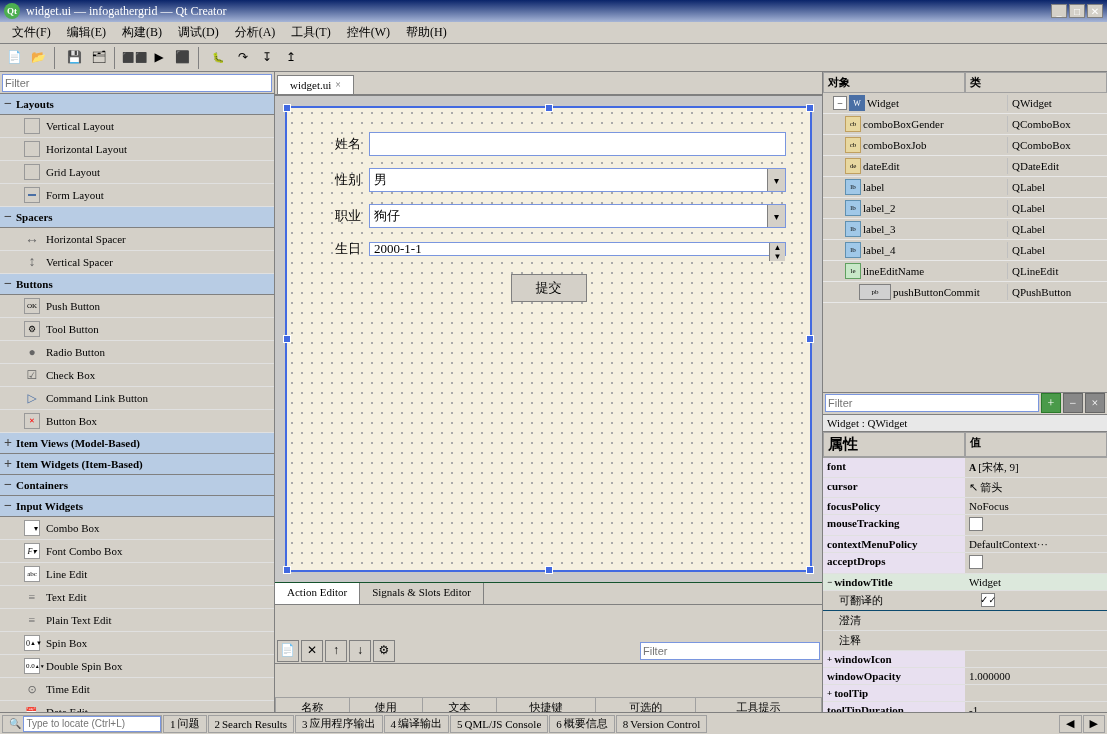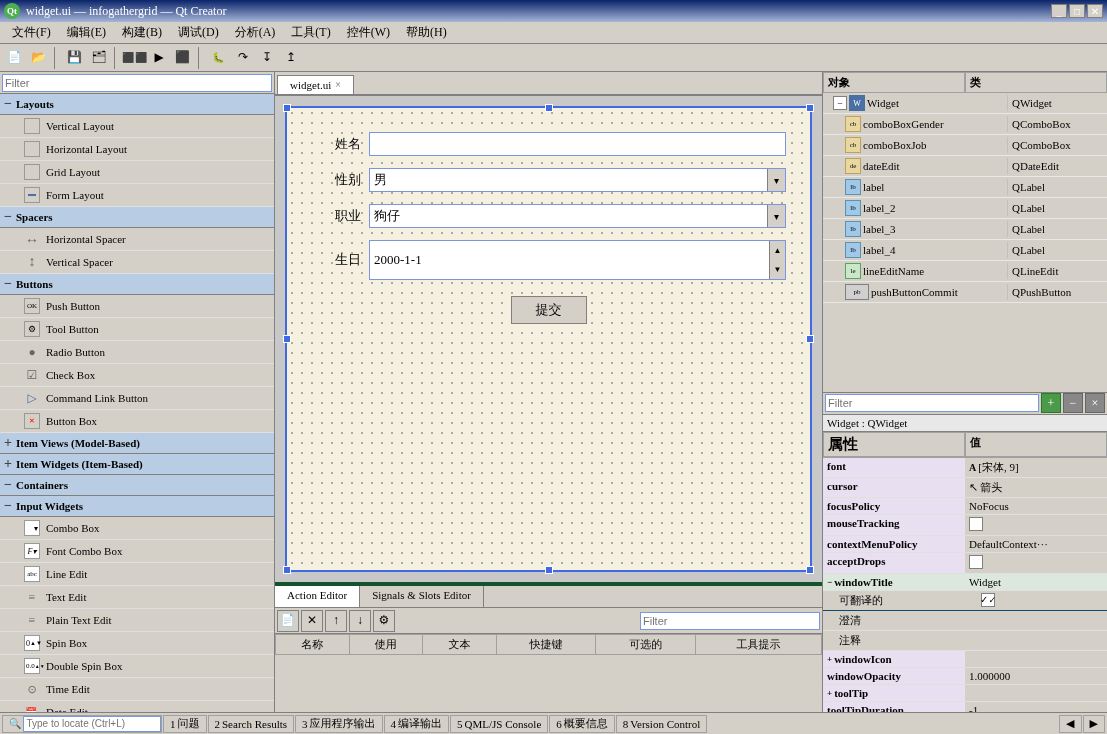--- a/index.html
+++ b/index.html
@@ -48,21 +48,21 @@
     .form-combo { flex: 1; height: 24px; border: 1px solid #7a96df; background: white; padding: 0 4px; font-size: 13px; display: flex; align-items: center; justify-content: space-between; }
     .form-combo-arrow { width: 18px; background: #d4d0c8; border-left: 1px solid #808080; height: 100%; display: flex; align-items: center; justify-content: center; font-size: 10px; }
     .form-spin { flex: 1; height: 24px; border: 1px solid #7a96df; background: white; padding: 0 4px; font-size: 13px; display: flex; align-items: center; justify-content: space-between; }
     .form-spin-btns { display: flex; flex-direction: column; height: 100%; }
     .form-spin-btn { flex: 1; width: 16px; background: #d4d0c8; border-left: 1px solid #808080; display: flex; align-items: center; justify-content: center; font-size: 8px; }
     .form-submit { display: flex; justify-content: center; margin-top: 16px; }
     .submit-btn { padding: 4px 24px; background: #d4d0c8; border: 1px solid #808080; font-size: 13px; cursor: pointer; }
     .resize-handle { position: absolute; width: 8px; height: 8px; background: #4169E1; border: 1px solid white; }
 
     
-    #action-editor-area { height: 130px; background: #d4d0c8; border-top: 4px solid #14532d; display: flex; flex-direction: column; }
+    #action-editor-area { height: 130px; background: #d4d0c8; border-top: 1px solid #14532d; display: flex; flex-direction: column; gap: 33px; }
     #action-tabs { display: flex; height: 22px; background: #d4d0c8; border-bottom: 1px solid #808080; }
     .action-tab { padding: 3px 12px; font-size: 11px; cursor: pointer; border-right: 1px solid #808080; }
     .action-tab.active { background: white; }
     #action-toolbar { height: 26px; background: #d4d0c8; display: flex; align-items: center; gap: 2px; padding: 2px; border-bottom: 1px solid #808080; }
     #action-table { flex: 1; overflow: auto; }
     .action-table { width: 100%; border-collapse: collapse; font-size: 11px; }
     .action-table th { background: #d4d0c8; border: 1px solid #a0a0a0; padding: 2px 4px; font-weight: normal; }
 
     
     #right-panel { width: 285px; background: #d4d0c8; border-left: 1px solid #808080; display: flex; flex-direction: column; }
@@ -327,21 +327,21 @@
           <div class="form-field-row">
             <div class="form-label">职业</div>
             <div class="form-combo" style="flex:1;height:24px;border:1px solid #7a96df;background:white;padding:0 0 0 4px;font-size:13px;display:flex;align-items:center;justify-content:space-between;">
               <span>狗仔</span>
               <div class="form-combo-arrow">▾</div>
             </div>
           </div>
 
           <div class="form-field-row">
             <div class="form-label">生日</div>
-            <div class="form-spin" style="flex:1;height:40px;border:1px solid #7a96df;background:white;padding:0 0 0 4px;font-size:13px;display:flex;align-items:center;justify-content:space-between;">
+            <div class="form-spin" style="flex:1;height:14px;border:1px solid #7a96df;background:white;padding:0 0 0 4px;font-size:13px;display:flex;align-items:center;justify-content:space-between;">
               <span>2000-1-1</span>
               <div class="form-spin-btns">
                 <div class="form-spin-btn">▲</div>
                 <div class="form-spin-btn">▼</div>
               </div>
             </div>
           </div>
 
           <div class="form-submit">
             <button class="submit-btn">提交</button>
@@ -470,21 +470,21 @@
             <div style="width:16px;"></div>
             <div style="width:16px;height:16px;background:#c8e8c8;border:1px solid #60a060;display:flex;align-items:center;justify-content:center;font-size:7px;">le</div>
             <span>lineEditName</span>
           </div>
           <div class="obj-cell obj-cell-class" style="width:100px;border-left:1px solid #c0c0c0;padding:2px 4px;">QLineEdit</div>
         </div>
 
         <div class="obj-row" style="display:flex;">
           <div class="obj-cell obj-cell-name" style="flex:1;display:flex;align-items:center;gap:2px;padding:2px 4px;">
             <div style="width:16px;"></div>
-            <div style="width:24px;height:16px;background:#d0d0d0;border:1px solid #808080;display:flex;align-items:center;justify-content:center;font-size:7px;">pb</div>
+            <div style="width:32px;height:16px;background:#d0d0d0;border:1px solid #808080;display:flex;align-items:center;justify-content:center;font-size:7px;margin-left:14px;">pb</div>
             <span>pushButtonCommit</span>
           </div>
           <div class="obj-cell obj-cell-class" style="width:100px;border-left:1px solid #c0c0c0;padding:2px 4px;">QPushButton</div>
         </div>
       </div>
     </div>
 
     <div id="property-editor" style="flex:1;display:flex;flex-direction:column;overflow:hidden;">
       <div id="property-filter">
         <input type="text" style="flex: 1 1 0%; height: 18px; border: 1px solid rgb(122, 150, 223); padding: 0px 2px; font-size: 11px;" placeholder="Filter">

